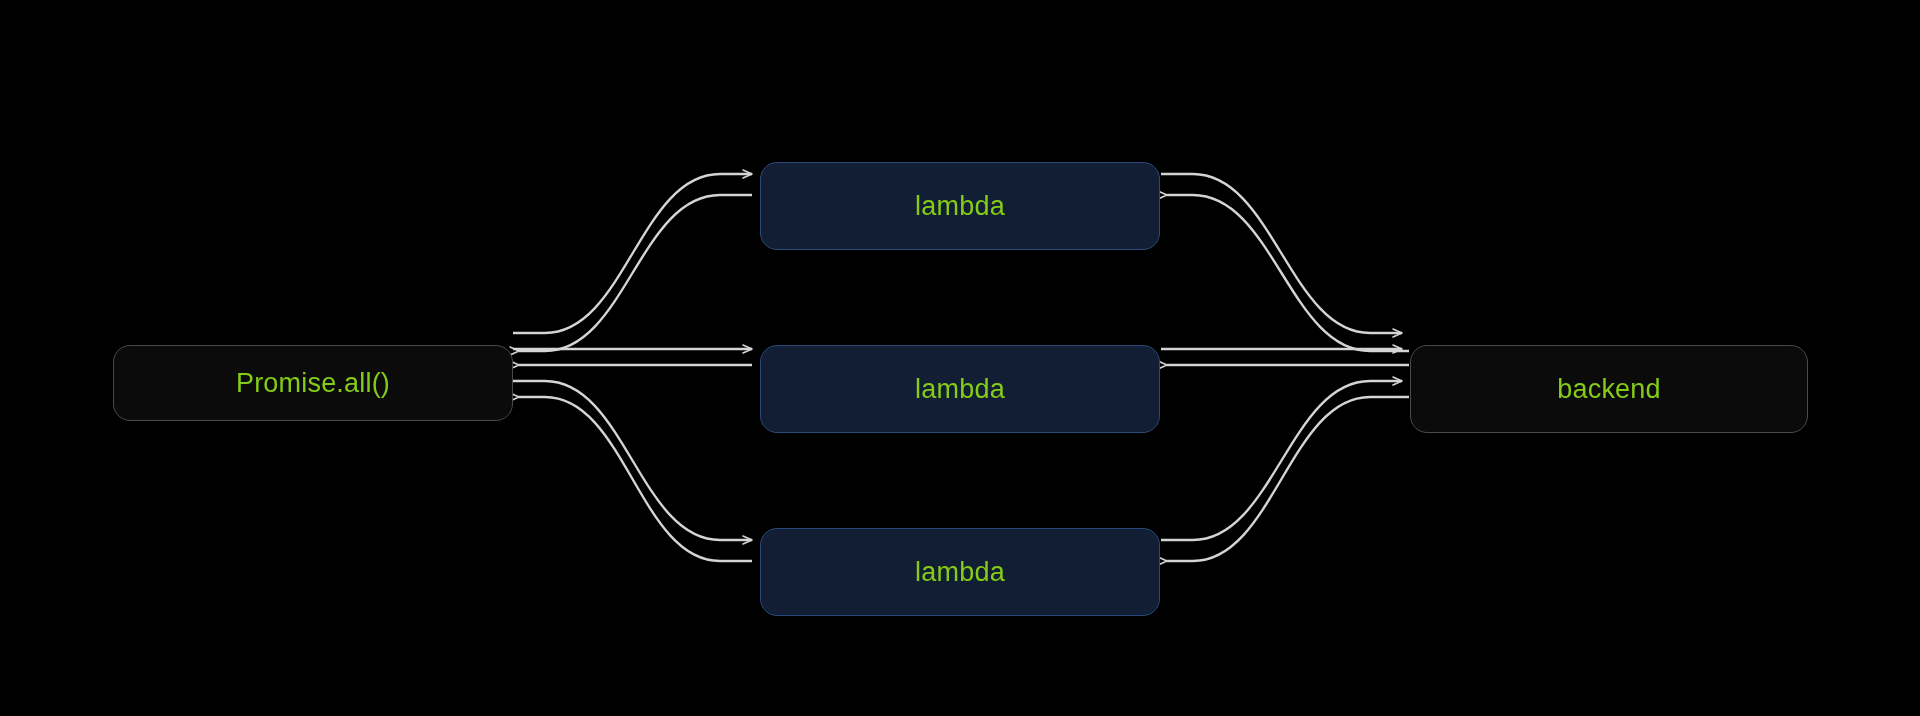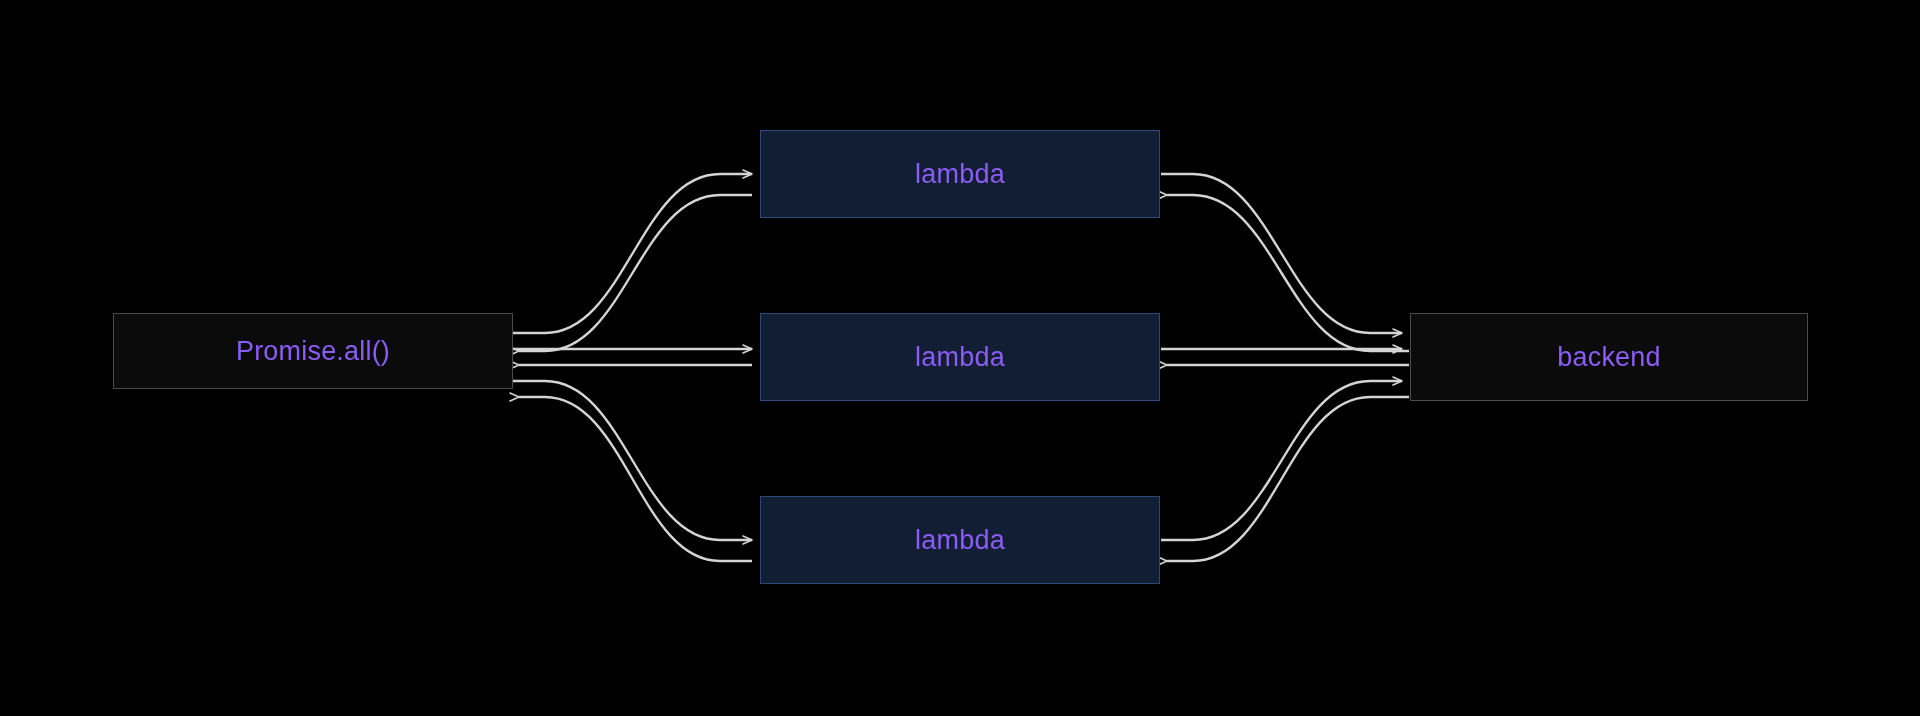--- a/index.html
+++ b/index.html
@@ -15,26 +15,27 @@
     position:absolute;left:0;top:0;width:1920px;height:716px;
   }
   .edges{
     position:absolute;left:0;top:0;width:1920px;height:716px;
     pointer-events:none;
   }
   .node{
     position:absolute;
     box-sizing:border-box;
     display:flex;align-items:center;justify-content:center;
-    border-radius:0;
-    color:#8b5cf6;
+    border-radius:17px;
+    color:#84cc16;
     font-size:27px;
     letter-spacing:0.2px;
     line-height:1;
     white-space:nowrap;
+    margin-top:32px;
   }
   .node-plain{
     background:#0b0b0b;
     border:1px solid #4a4a4a;
   }
   .node-lambda{
     background:#121e33;
     border:1px solid #2a4a77;
   }
   .node-label{

